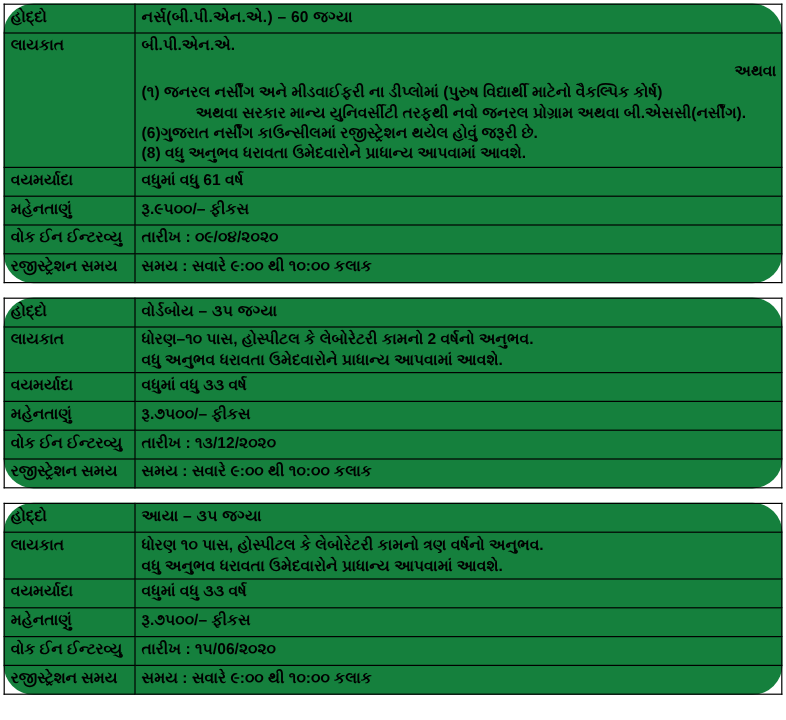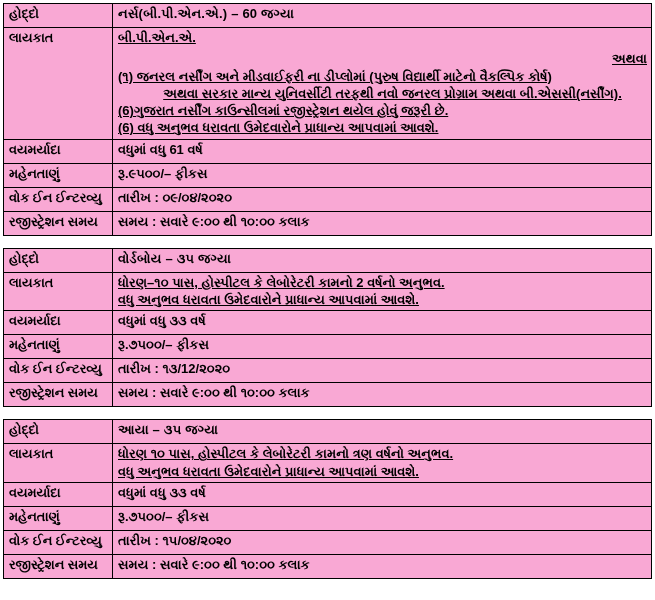--- a/index.html
+++ b/index.html
@@ -19,21 +19,22 @@
     position: relative;
     width: 655px;
     height: 600px;
     box-sizing: border-box;
     padding: 3px 4px 0 3px;
   }
   table.post-table {
     width: 648px;
     border-collapse: collapse;
     table-layout: fixed;
-    background: #f9a8d4;
+    background: #15803d;
+    border-radius: 25px;
   }
   table.post-table + table.post-table {
     margin-top: 12px;
   }
   table.post-table td {
     border: 1px solid #000000;
     padding: 1px 4px 2px 5px;
     vertical-align: top;
     font-size: 13px;
     line-height: 1.33;
@@ -54,21 +55,20 @@
   td.title-cell {
     font-weight: bold;
     font-size: 14px;
     letter-spacing: 0.2px;
   }
   .row-title td { height: 20px; }
   .row-age td, .row-salary td, .row-interview td, .row-regtime td { height: 20px; }
 
   .qual-block {
     display: block;
-    text-decoration: underline;
   }
   .qual-line {
     display: block;
     white-space: normal;
   }
   .qual-line.center {
     text-align: right;
   }
   .qual-line.sub-indent {
     text-align: center;
@@ -97,21 +97,21 @@
       <tr class="row-qual">
         <td class="label-cell">લાયકાત</td>
         <td class="value-cell">
           <span class="qual-block">
             <span class="qual-line">બી.પી.એન.એ.</span>
             <span class="qual-spacer"></span>
             <span class="qual-line center">અથવા</span>
             <span class="qual-line">(૧) જનરલ નર્સીંગ અને મીડવાઈફરી ના ડીપ્લોમાં (પુરુષ વિદ્યાર્થી માટેનો વૈકલ્પિક કોર્ષ)</span>
             <span class="qual-line sub-indent">અથવા સરકાર માન્ય યુનિવર્સીટી તરફથી નવો જનરલ પ્રોગ્રામ અથવા બી.એસસી(નર્સીંગ).</span>
             <span class="qual-line">(6)ગુજરાત નર્સીંગ કાઉન્સીલમાં રજીસ્ટ્રેશન થયેલ હોવું જરૂરી છે.</span>
-            <span class="qual-line">(6) વધુ અનુભવ ધરાવતા ઉમેદવારોને પ્રાધાન્ય આપવામાં આવશે.</span>
+            <span class="qual-line">(8) વધુ અનુભવ ધરાવતા ઉમેદવારોને પ્રાધાન્ય આપવામાં આવશે.</span>
           </span>
         </td>
       </tr>
       <tr class="row-age">
         <td class="label-cell">વયમર્યાદા</td>
         <td class="value-cell">વધુમાં વધુ 61 વર્ષ</td>
       </tr>
       <tr class="row-salary">
         <td class="label-cell">મહેનતાણું</td>
         <td class="value-cell">રૂ.૯૫૦૦/– ફીકસ</td>
@@ -187,21 +187,21 @@
       <tr class="row-age">
         <td class="label-cell">વયમર્યાદા</td>
         <td class="value-cell">વધુમાં વધુ ૩૩ વર્ષ</td>
       </tr>
       <tr class="row-salary">
         <td class="label-cell">મહેનતાણું</td>
         <td class="value-cell">રૂ.૭૫૦૦/– ફીકસ</td>
       </tr>
       <tr class="row-interview">
         <td class="label-cell">વોક ઈન ઈન્ટરવ્યુ</td>
-        <td class="value-cell">તારીખ : ૧૫/૦૪/૨૦૨૦</td>
+        <td class="value-cell">તારીખ : ૧૫/06/૨૦૨૦</td>
       </tr>
       <tr class="row-regtime">
         <td class="label-cell">રજીસ્ટ્રેશન સમય</td>
         <td class="value-cell">સમય : સવારે ૯:૦૦ થી ૧૦:૦૦ કલાક</td>
       </tr>
     </tbody>
   </table>
 
 </div>
 

